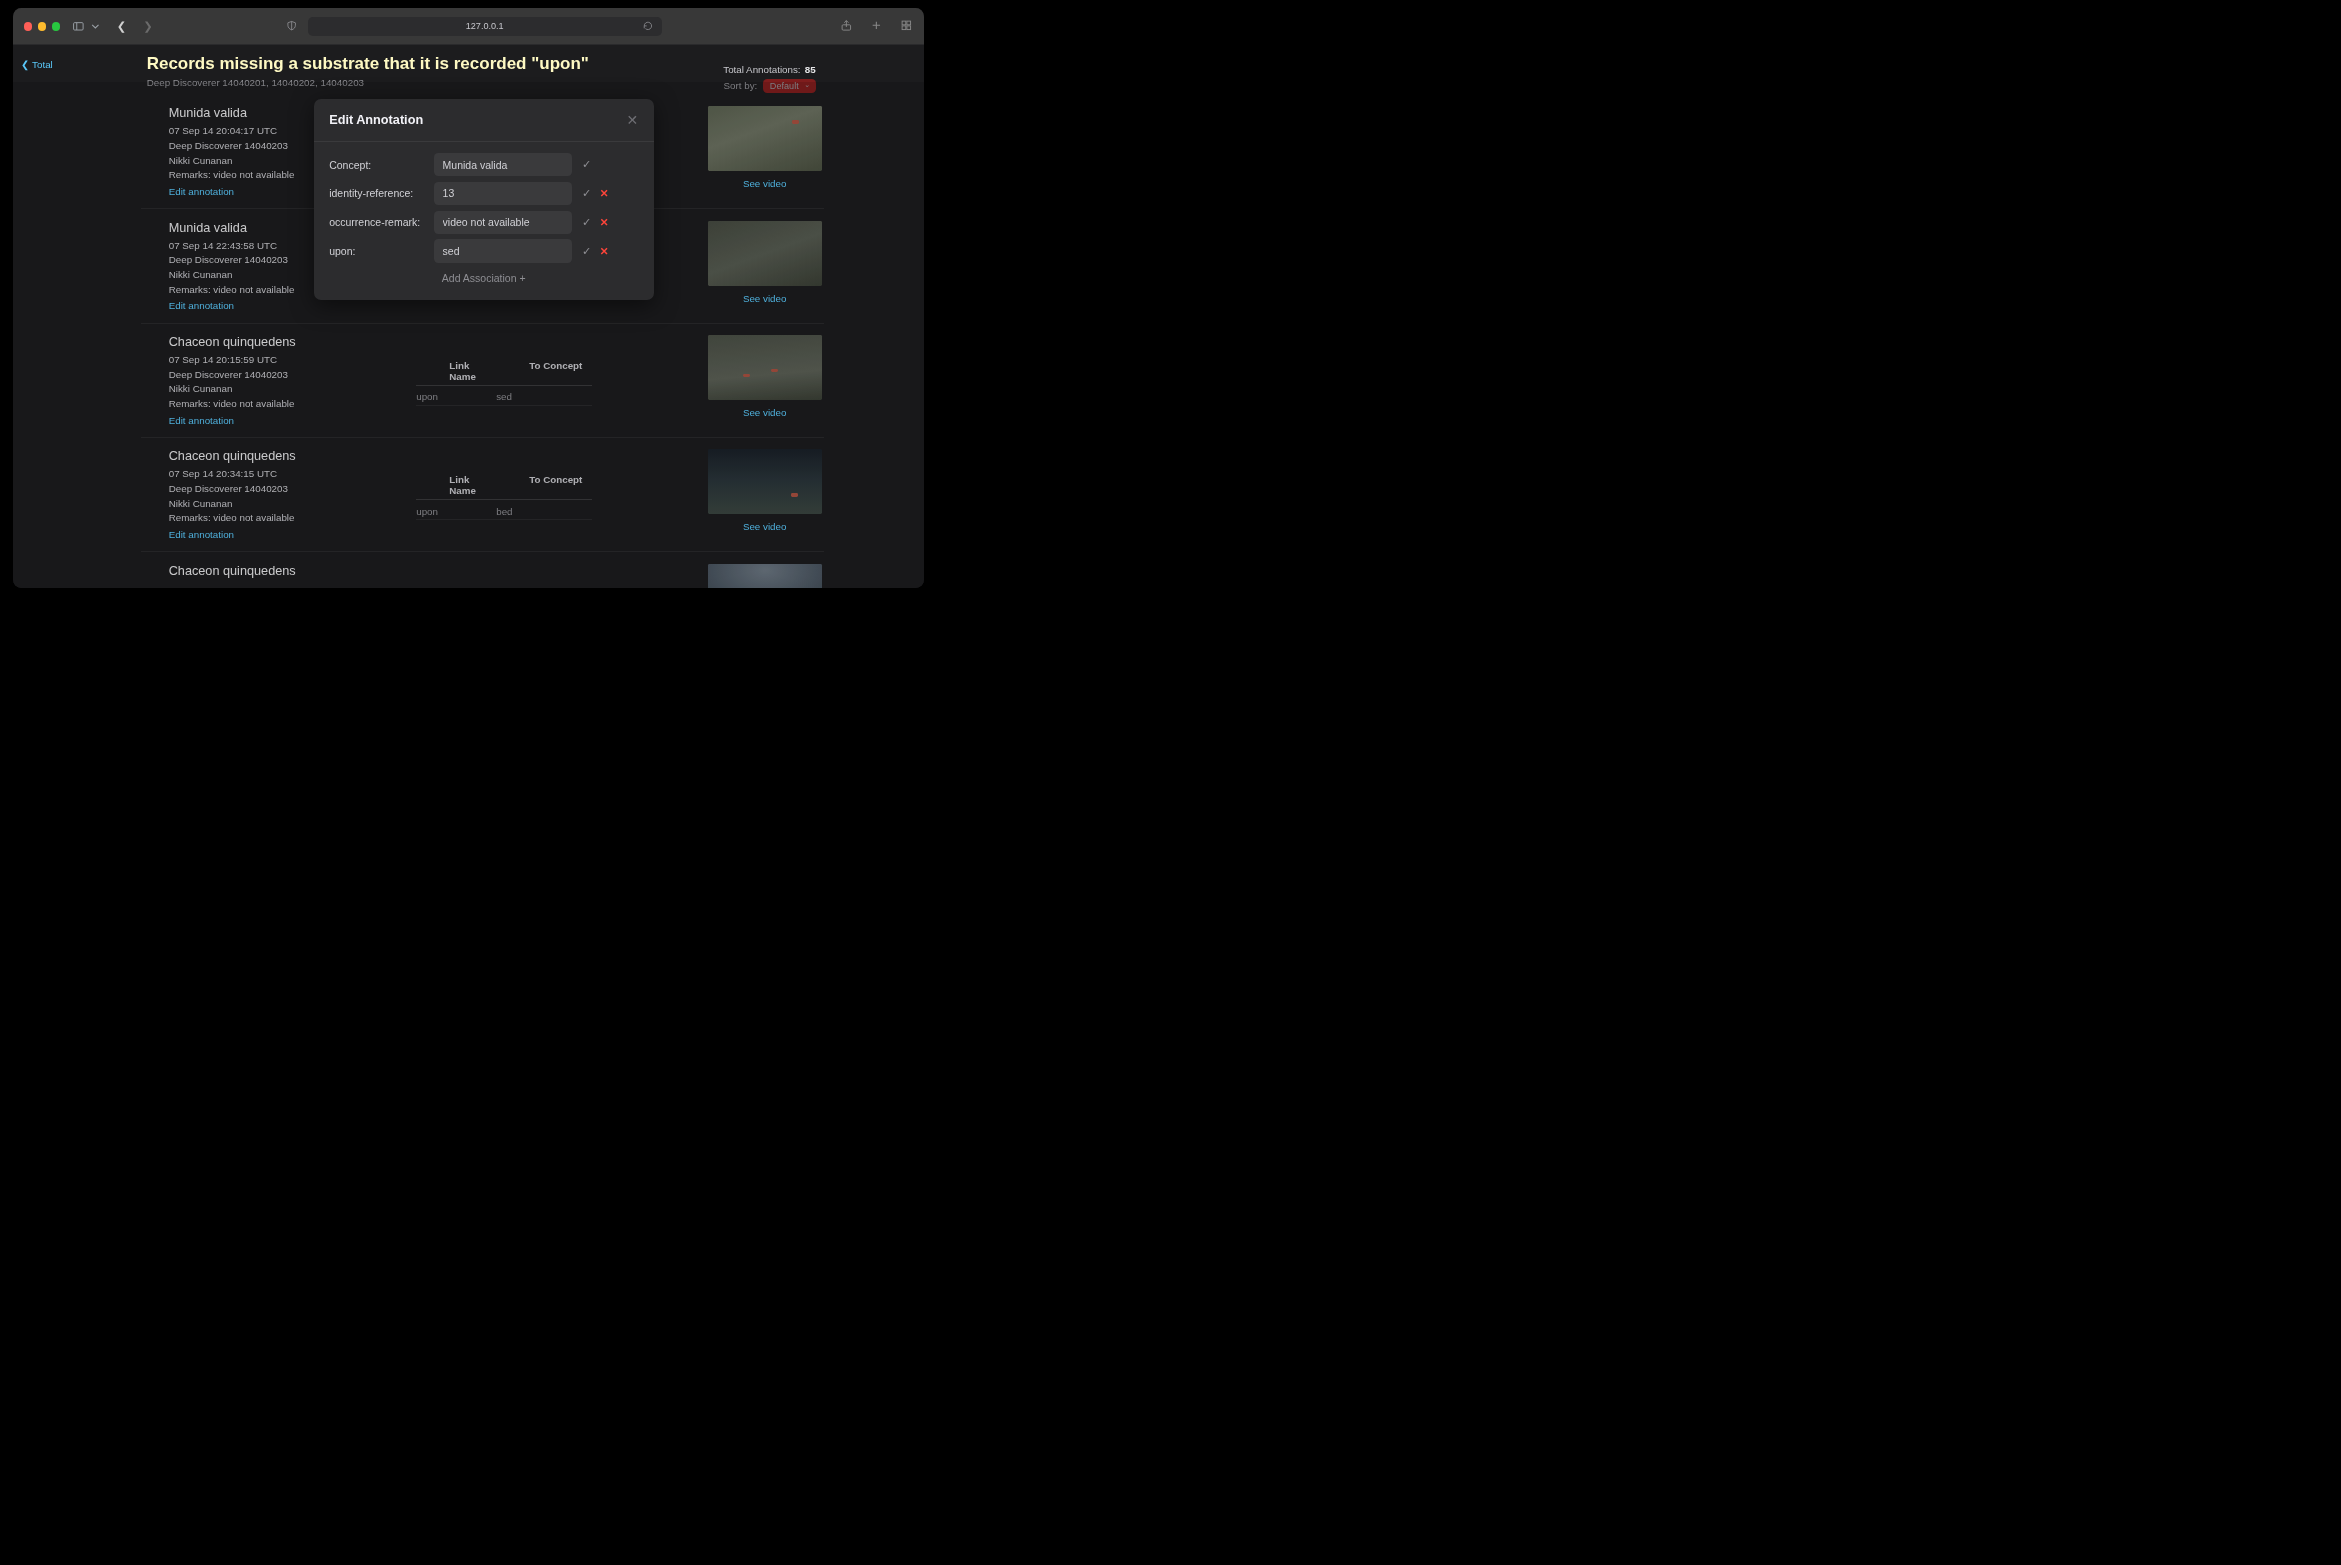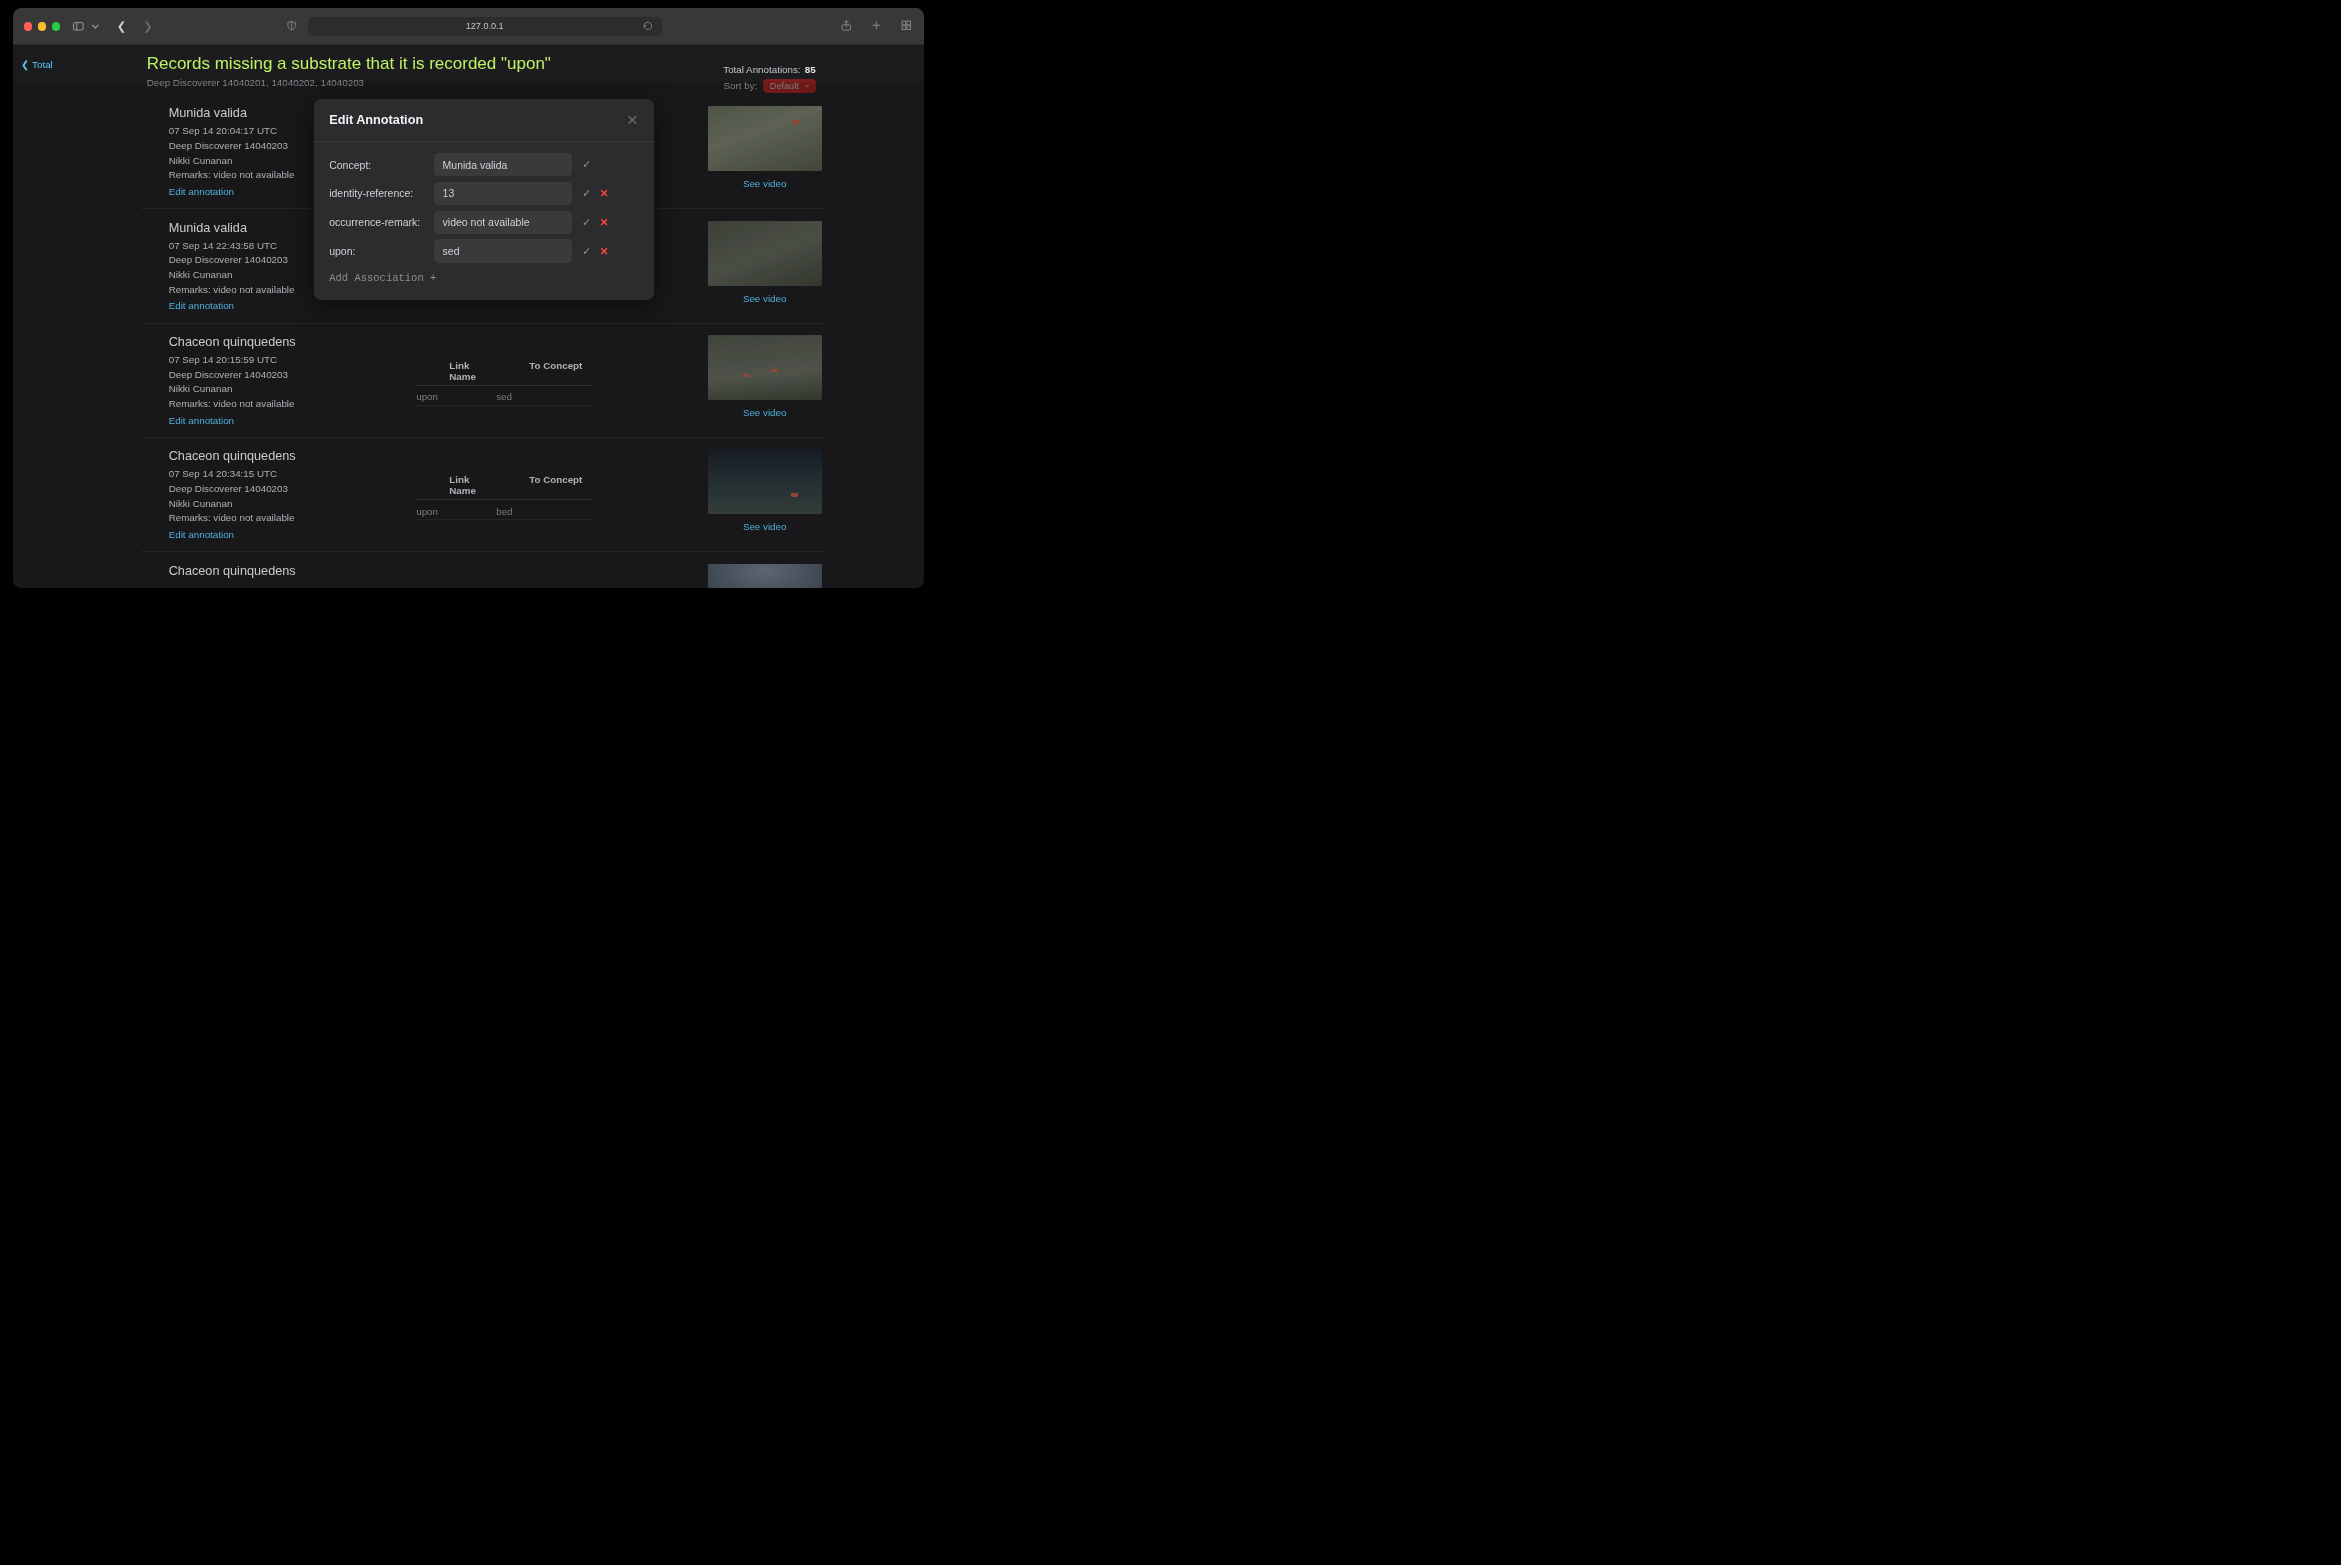--- a/index.html
+++ b/index.html
@@ -20,21 +20,21 @@
     .shield { position: absolute; left: 273px; color: #8e8e93; }
     .urlbar { position: absolute; left: 295px; width: 354px; height: 19.7px; background: #2c2c2e; border-radius: 4.9px; display: flex; align-items: center; justify-content: center; color: #c7c7cc; font-size: 9.1px; }
     .reload { position: absolute; left: 630px; color: #8e8e93; }
     .tb-right { position: absolute; right: 11.3px; display: flex; gap: 17px; }
     .tb-right span { color: #888; }
 
     
     .viewport { position: absolute; top: 37px; left: 0; right: 0; bottom: 0; background: #1c1c1e; overflow: hidden; }
     .back-link { position: absolute; left: 8.4px; top: 14px; color: #5ac8fa; font-size: 9.8px; display: flex; align-items: center; gap: 2.8px; }
     .content { position: absolute; left: 134px; right: 105px; top: 8.4px; }
-    .page-title { color: #bef264; font-size: 17px; font-weight: 400; margin-bottom: 2.8px; }
+    .page-title { color: #fef9c3; font-size: 17px; font-weight: 700; margin-bottom: 2.8px; }
     .subtitle { color: #8e8e93; font-size: 9.8px; }
     .meta-right { position: absolute; right: 108px; top: 18.3px; text-align: center; }
     .total { color: #c7c7cc; font-size: 9.8px; }
     .total b { color: #e5e5e7; font-weight: 600; margin-left: 4.2px; }
     .sortrow { margin-top: 4.2px; display: flex; align-items: center; justify-content: flex-end; gap: 5.6px; color: #8e8e93; font-size: 9.8px; }
     .sort-select { background: #7f1d1d; color: #8e8e93; font-size: 9.1px; padding: 2.1px 17px 2.1px 7px; border-radius: 4.2px; position: relative; }
 
     .records { position: absolute; left: 128px; right: 100px; top: 58px; bottom: 0; overflow: hidden; }
     .record { display: flex; padding: 11.3px 0; border-bottom: 0.7px solid #2a2a2c; gap: 22.5px; }
     .record:first-child { padding-top: 2.8px; }
@@ -59,21 +59,21 @@
     .modal-head { display: flex; justify-content: space-between; align-items: center; padding: 12.7px 15.5px; border-bottom: 0.7px solid #3a3a3c; }
     .modal-title { color: #f2f2f7; font-size: 12.7px; font-weight: 600; }
     .close-x { color: #6e6e73; font-size: 14px; cursor: pointer; }
     .modal-body { padding: 11.3px 15.5px 15.5px; }
     .field-row { display: flex; align-items: center; margin-bottom: 5.6px; }
     .field-label { color: #d1d1d6; font-size: 10.5px; width: 105px; font-weight: 500; }
     .field-input { background: #3a3a3c; border-radius: 4.2px; padding: 5.6px 8.4px; color: #d1d1d6; font-size: 10.5px; width: 138px; border: none; outline: none; }
     .field-actions { display: flex; gap: 8.4px; margin-left: 9.8px; }
     .check { color: #8e8e93; font-size: 11.3px; }
     .del { color: #ff453a; font-size: 10.5px; font-weight: 600; }
-    .add-assoc { display: block; color: #8e8e93; font-size: 10.5px; margin-top: 9.8px; font-family: Liberation Mono, monospace; }
+    .add-assoc { display: block; text-align: center; color: #8e8e93; font-size: 10.5px; margin-top: 9.8px; }
 
     
     .sb1 { background: linear-gradient(160deg, #5a6150 0%, #6a7060 40%, #4a5040 100%); }
     .sb2 { background: linear-gradient(160deg, #454a40 0%, #555a50 50%, #3a3f35 100%); }
     .sb3 { background: linear-gradient(175deg, #4a4f45 0%, #5a5f55 60%, #3a3f35 100%); }
     .sb4 { background: linear-gradient(180deg, #1a2028 0%, #2a353a 50%, #3a4540 100%); }
     .sb5 { background: radial-gradient(120% 120% at 50% 10%, #6a7580 0%, #3a4550 60%, #2a3540 100%); }
     .speck { position: absolute; width: 7px; height: 3.5px; background: #a85040; border-radius: 1.4px; }
   </style>
 </head>

